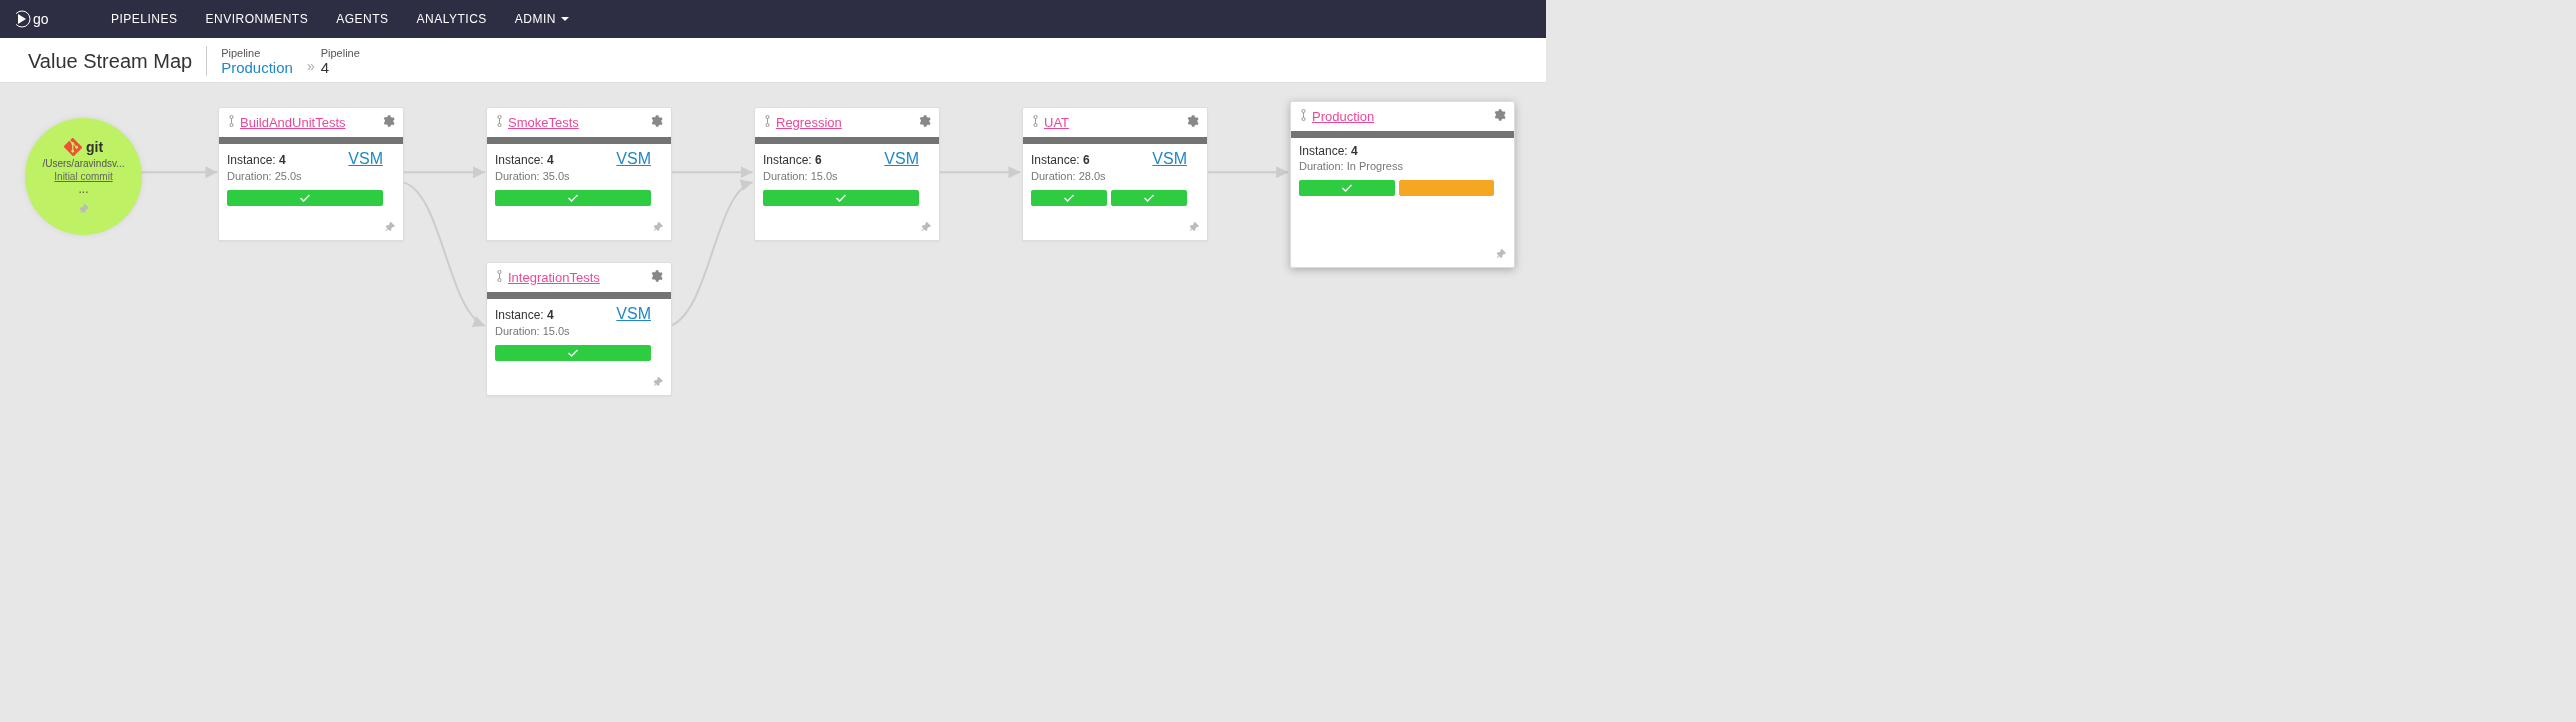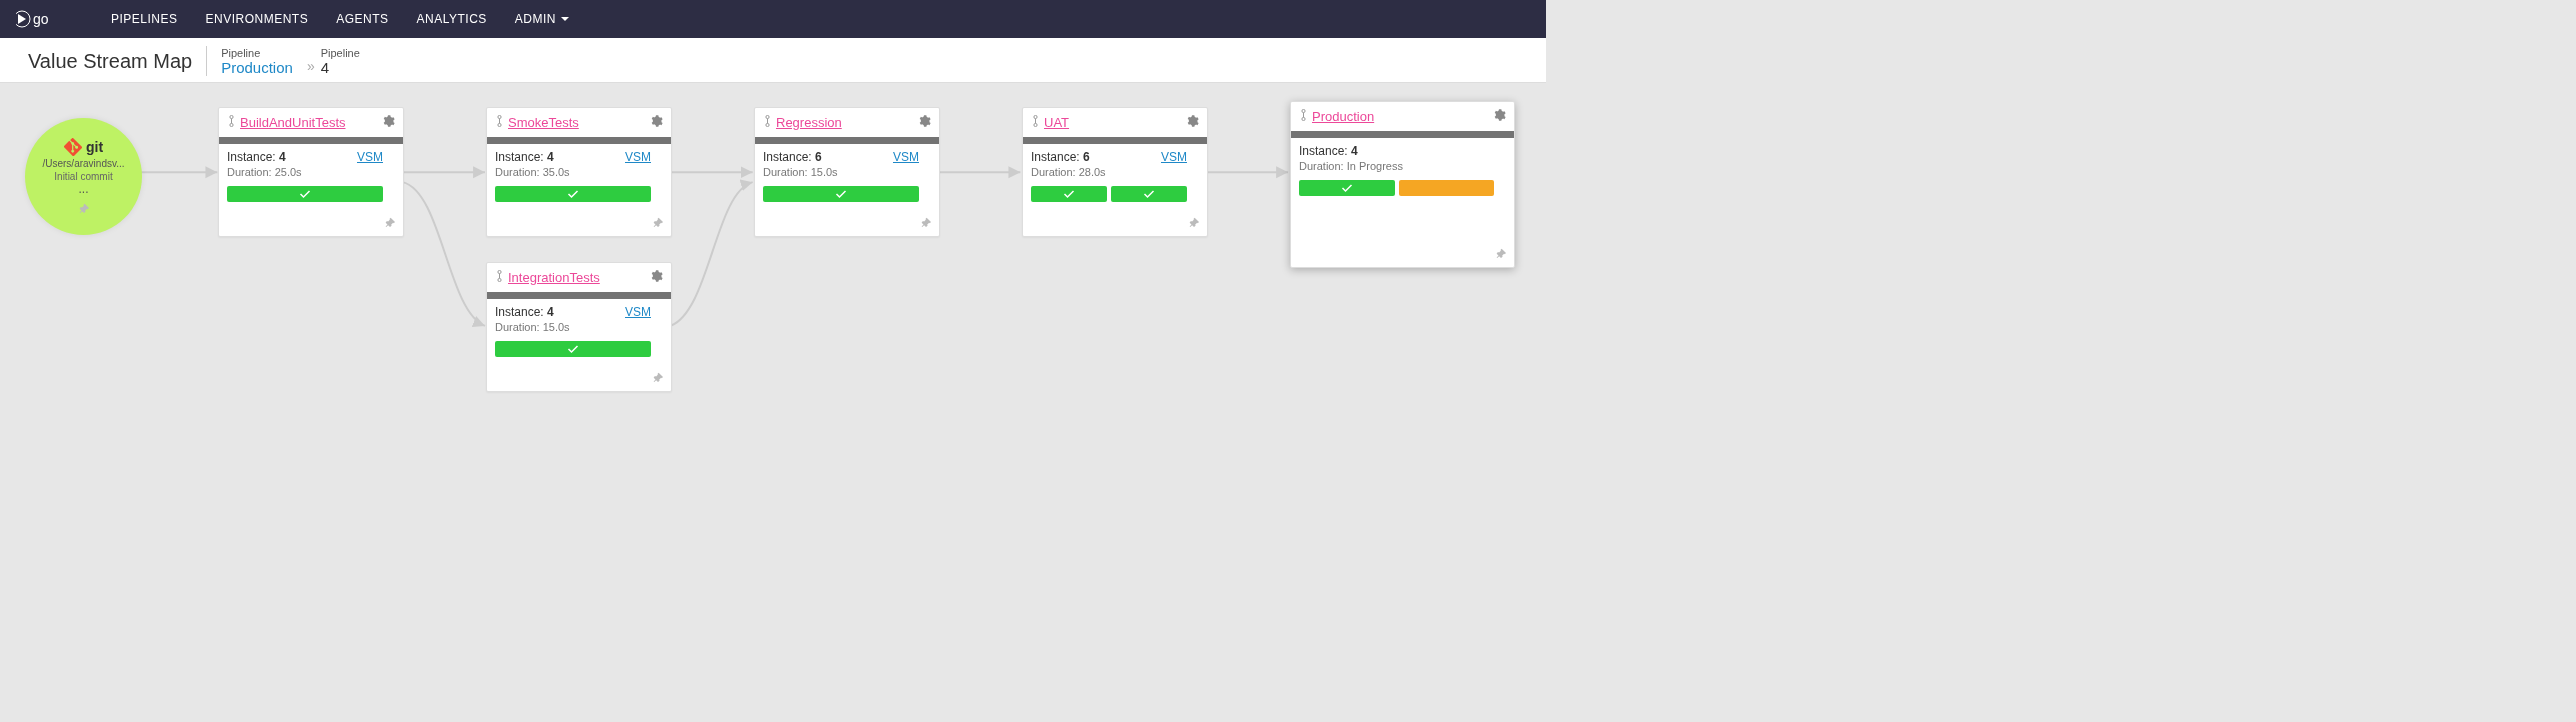--- a/index.html
+++ b/index.html
@@ -117,20 +117,21 @@
     color: #555;
     max-width: 89px;
     overflow: hidden;
     white-space: nowrap;
     text-overflow: ellipsis;
   }
   .gitnode .commit {
     font-size: 10px;
     color: #666;
     margin-top: 2px;
+    text-decoration: underline;
   }
   .gitnode .more {
     font-size: 12px;
     color: #555;
     margin-top: 0px;
   }
   .gitnode .pin {
     margin-top: 4px;
     color: #bbb;
   }
@@ -174,21 +175,21 @@
     align-items: baseline;
   }
   .inst {
     font-size: 12px;
     color: #333;
   }
   .inst b { font-weight: 700; }
   .vsm {
     color: #1e88c7;
     text-decoration: underline;
-    font-size: 12px;
+    font-size: 16px;
   }
   .dur {
     font-size: 11px;
     color: #777;
     margin-top: 2px;
   }
   .stages {
     display: flex;
     gap: 4px;
     margin-top: 8px;

